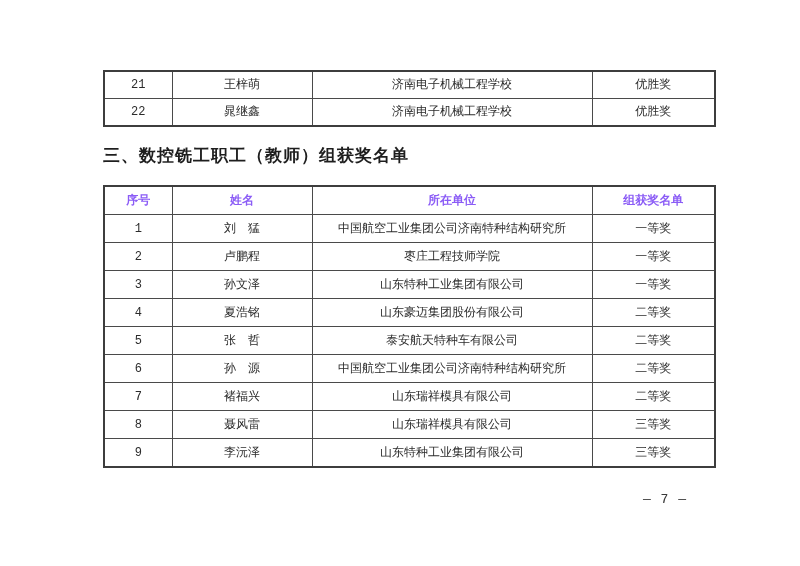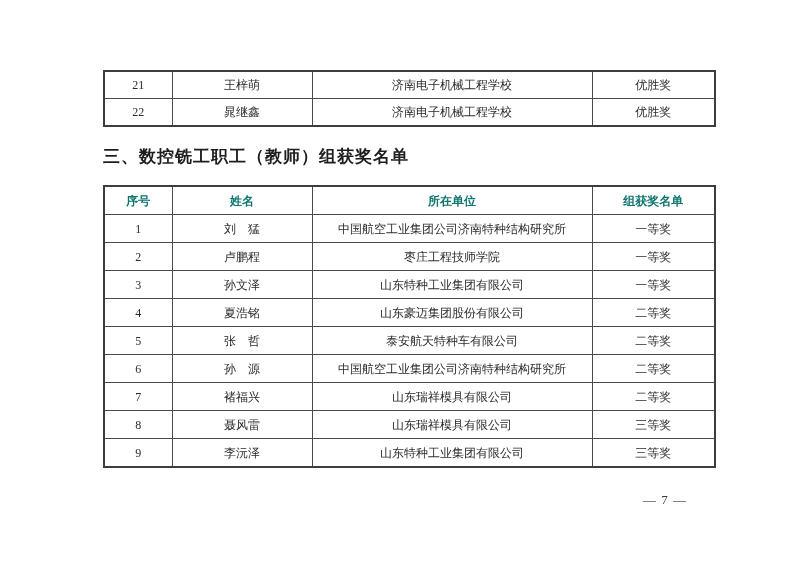--- a/index.html
+++ b/index.html
@@ -5,21 +5,21 @@
   html, body {
     margin: 0;
     padding: 0;
     background: #ffffff;
   }
   .page {
     position: relative;
     width: 800px;
     height: 566px;
     background: #ffffff;
-    font-family: Liberation Serif, serif;
+    font-family: Liberation Mono, monospace;
     color: #2b2b2b;
     overflow: hidden;
   }
   table.doc-table {
     position: absolute;
     border-collapse: collapse;
     table-layout: fixed;
     width: 611px;
     border: 2px solid #3d3d3d;
     background: #ffffff;
@@ -32,21 +32,21 @@
     font-size: 12px;
     line-height: 1;
     height: 27px;
     padding: 0 2px;
     overflow: hidden;
     white-space: nowrap;
     color: #2b2b2b;
   }
   table.doc-table th {
     font-weight: bold;
-    color: #0f766e;
+    color: #8b5cf6;
   }
   #continuation-table {
     left: 103px;
     top: 70px;
   }
   #continuation-table td { height: 26px; }
   .section-heading {
     position: absolute;
     left: 103px;
     top: 144px;

